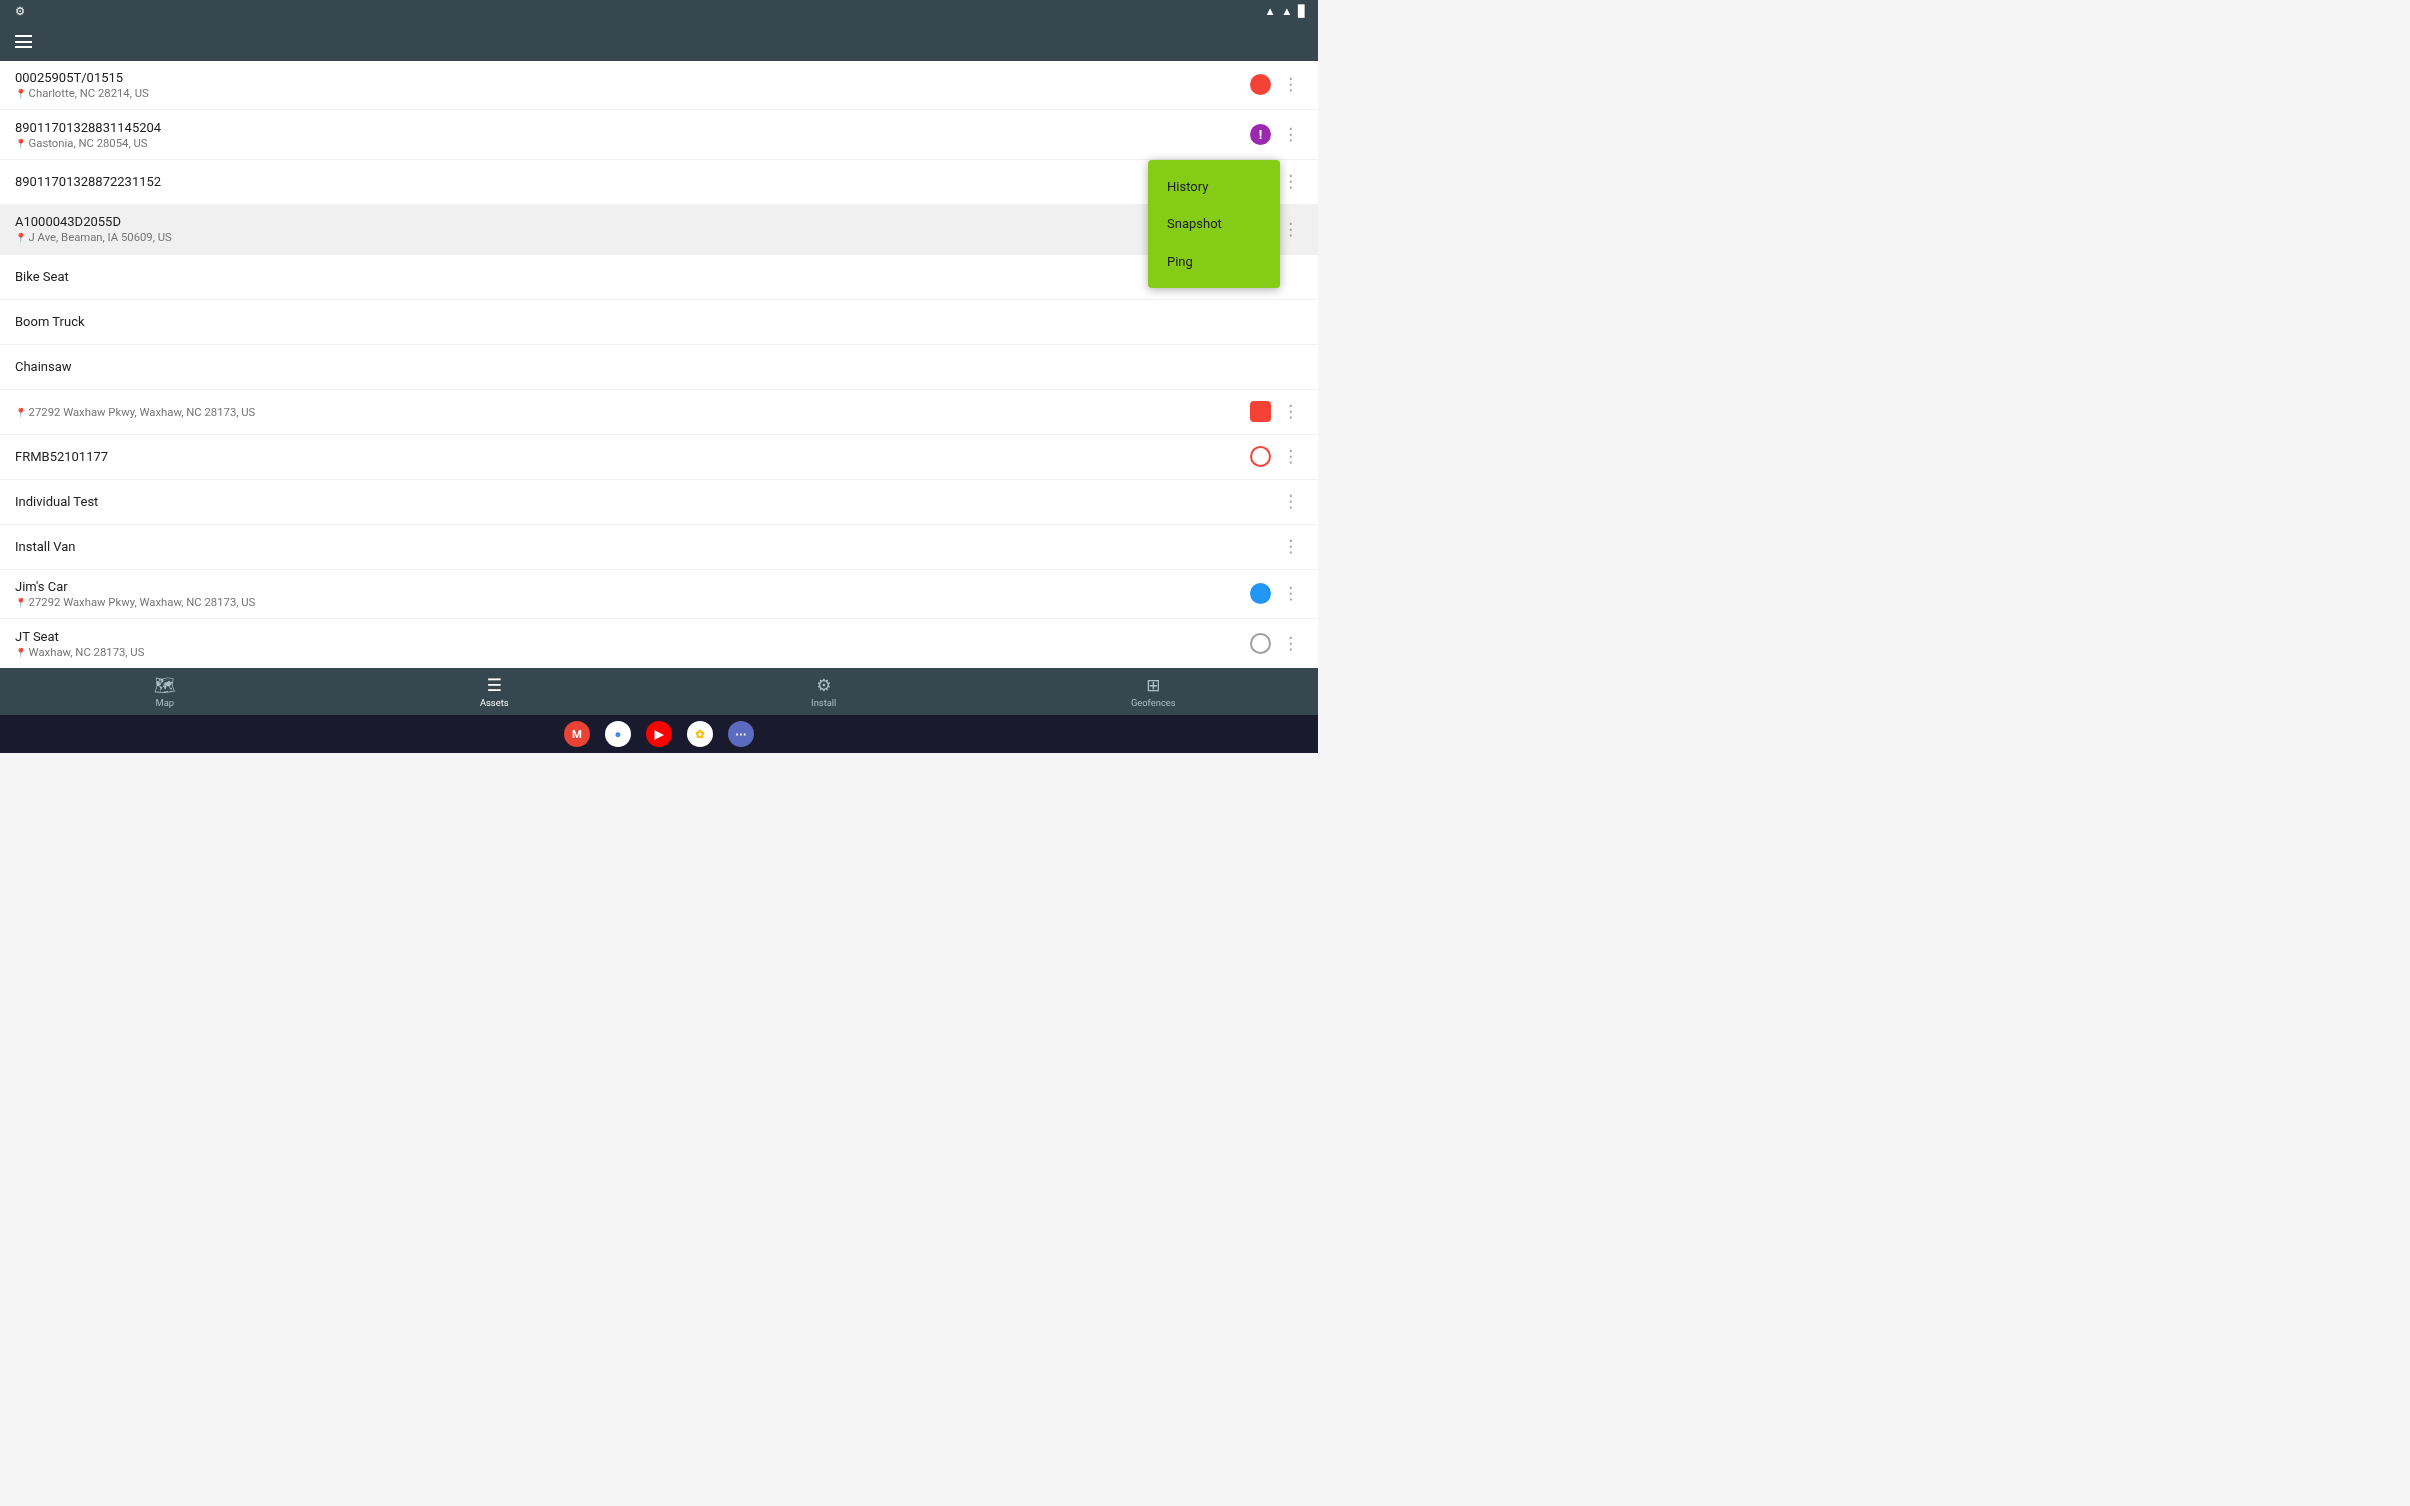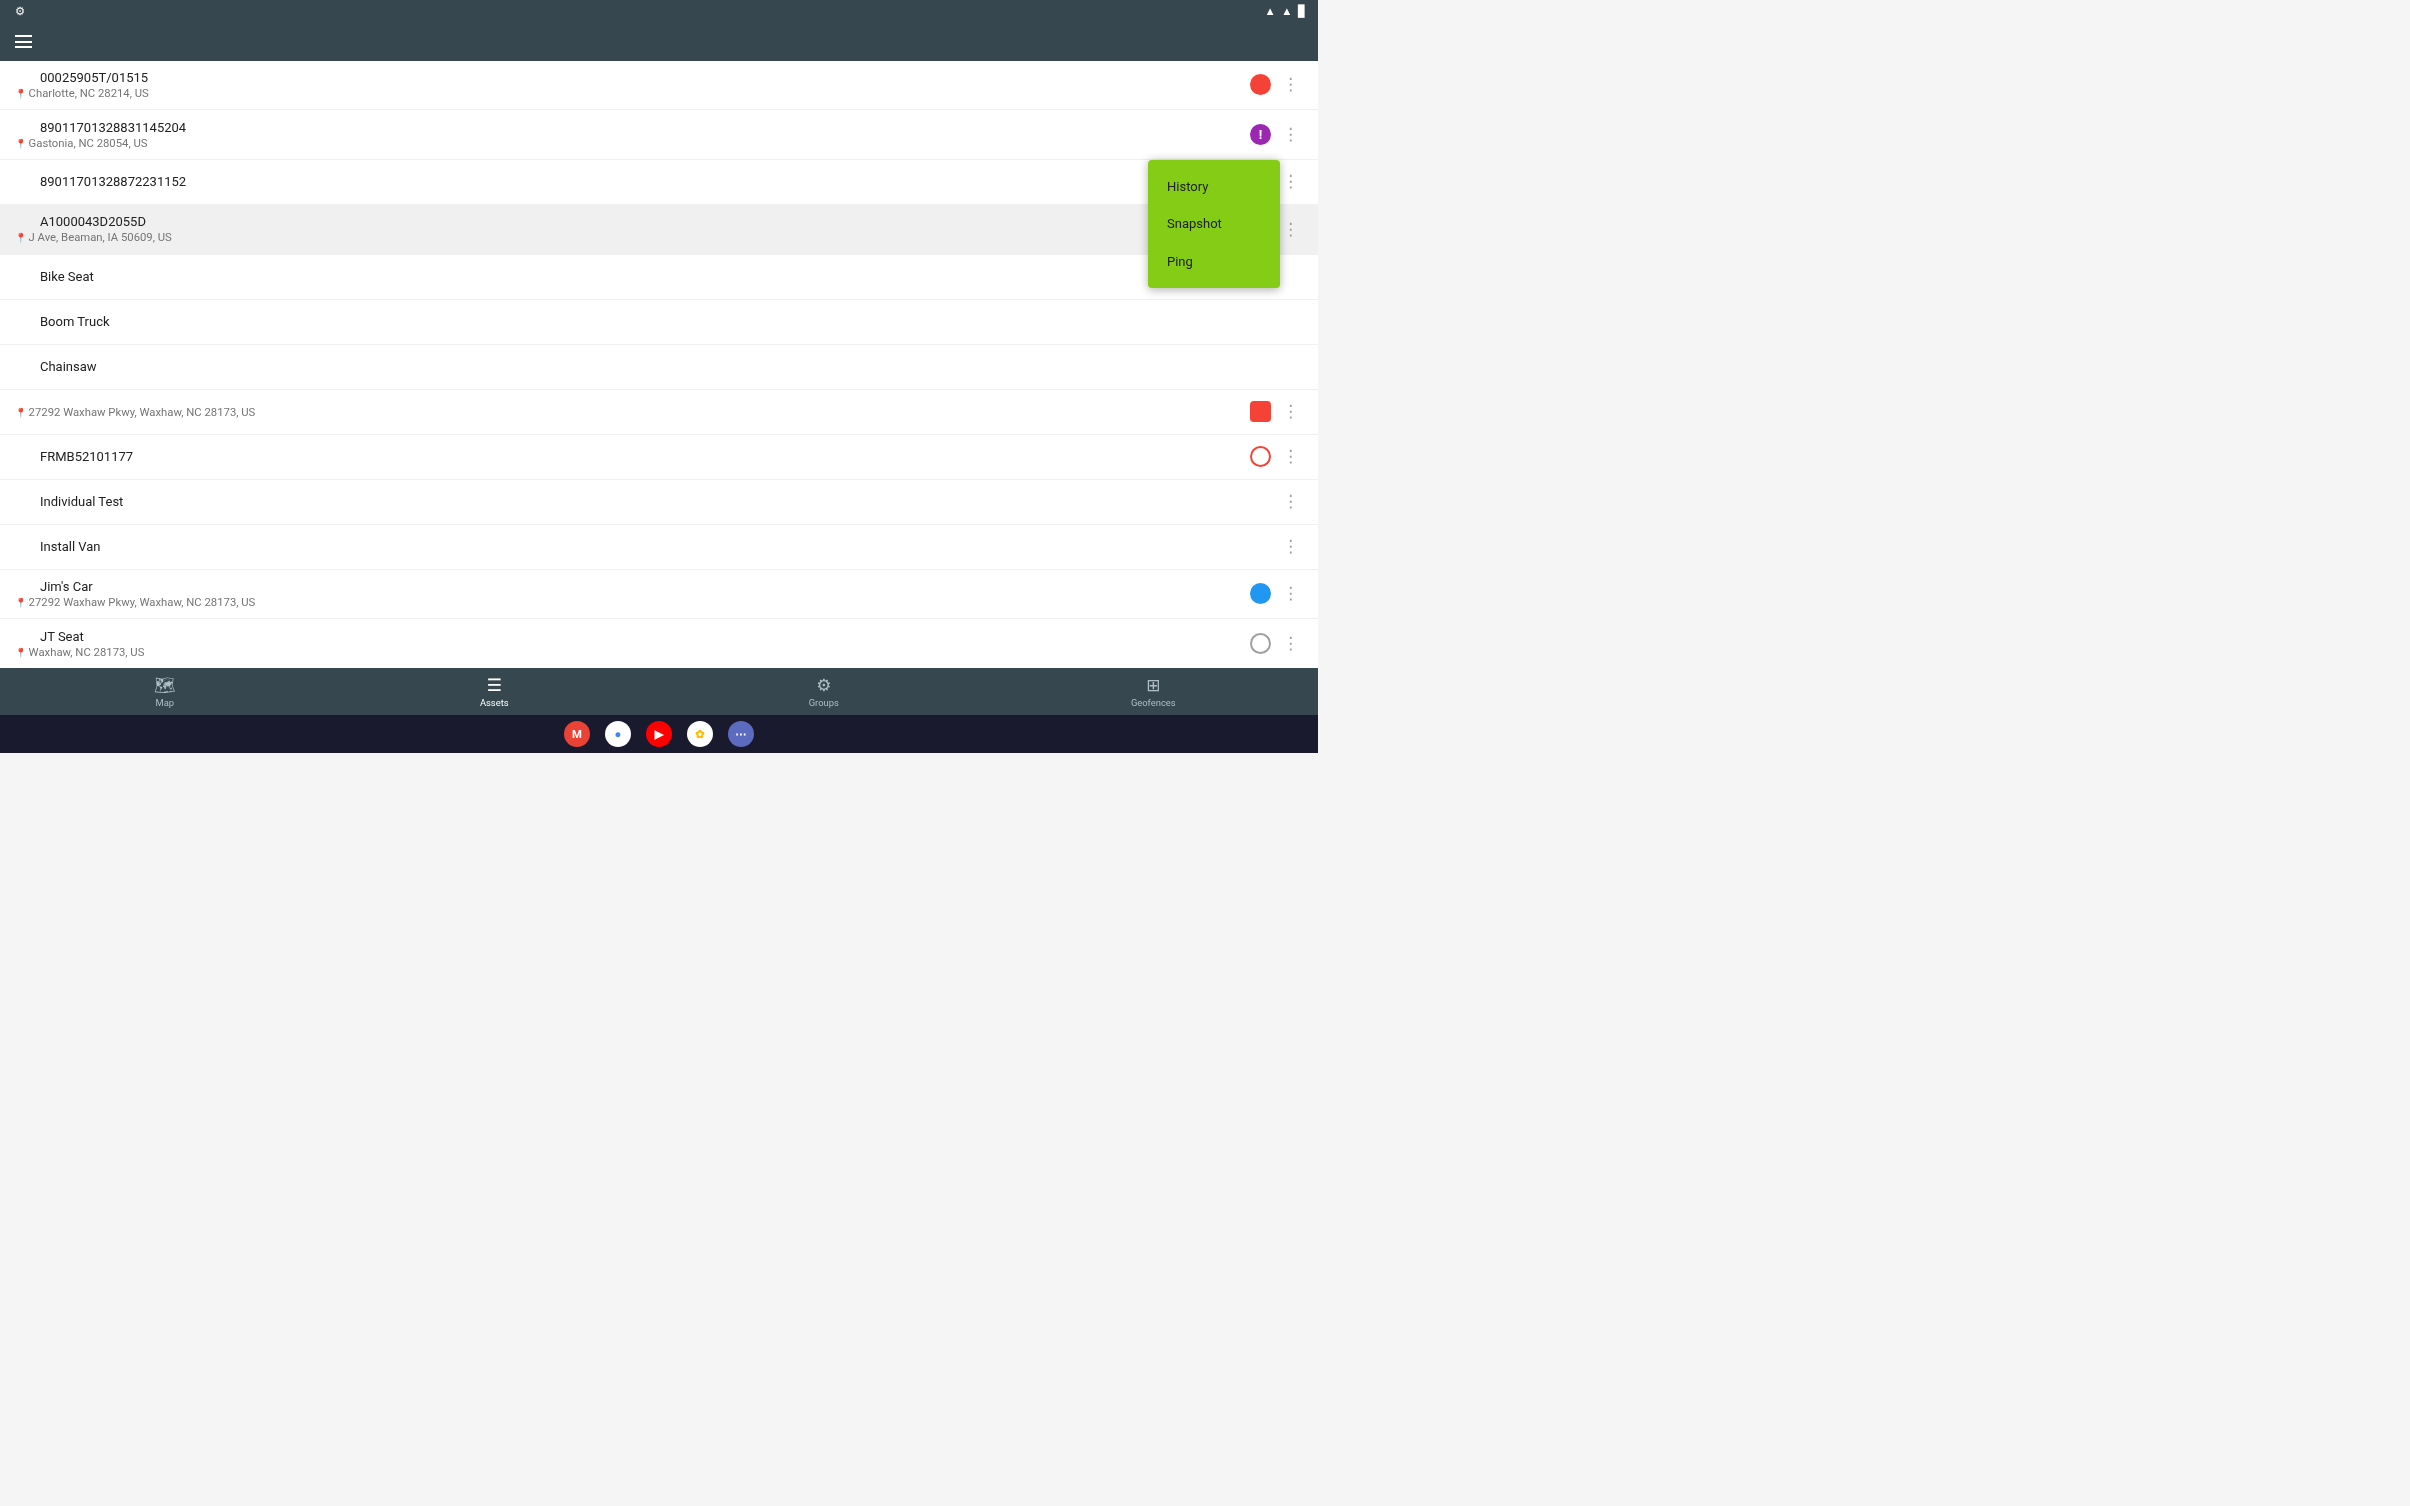--- a/index.html
+++ b/index.html
@@ -69,21 +69,20 @@
       border-bottom: 0.9px solid #f0f0f0;
       min-height: 45px;
       position: relative;
     }
 
     .asset-info { flex: 1; }
     .asset-name {
       font-size: 13px;
       color: #212121;
       font-weight: 400;
-      margin-left: 25px;
     }
     .asset-location {
       font-size: 11.3px;
       color: #757575;
       display: flex;
       align-items: center;
       gap: 1.9px;
       margin-top: 1.9px;
     }
     .location-pin {
@@ -398,21 +397,21 @@
 <div class="bottom-nav-item">
     <span style="font-size:17px;">🗺</span>
     <span style="font-size:9.4px;">Map</span>
   </div>
     <div class="bottom-nav-item active">
     <span style="font-size:17px;">☰</span>
     <span style="font-size:9.4px;">Assets</span>
   </div>
     <div class="bottom-nav-item">
     <span style="font-size:17px;">⚙</span>
-    <span style="font-size:9.4px;">Groups</span>
+    <span style="font-size:9.4px;">Install</span>
   </div>
     <div class="bottom-nav-item">
     <span style="font-size:17px;">⊞</span>
     <span style="font-size:9.4px;">Geofences</span>
   </div>
   </div>
 
 <div class="android-taskbar" id="android-taskbar">
 <div class="taskbar-app" style="background: rgb(234, 67, 53); color: white; font-size: 11.3px; font-weight: bold;">M</div>
     <div class="taskbar-app" style="background: white; color: rgb(66, 133, 244); font-size: 11.3px; font-weight: bold;">●</div>

